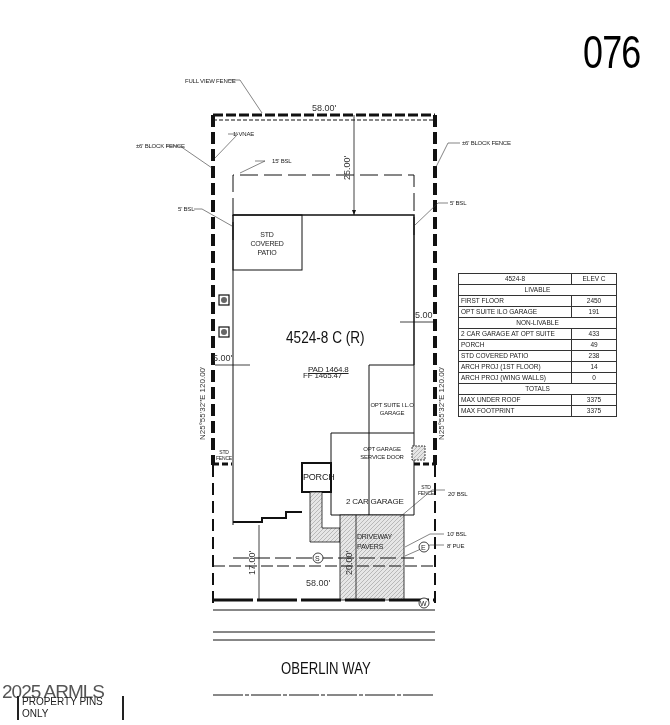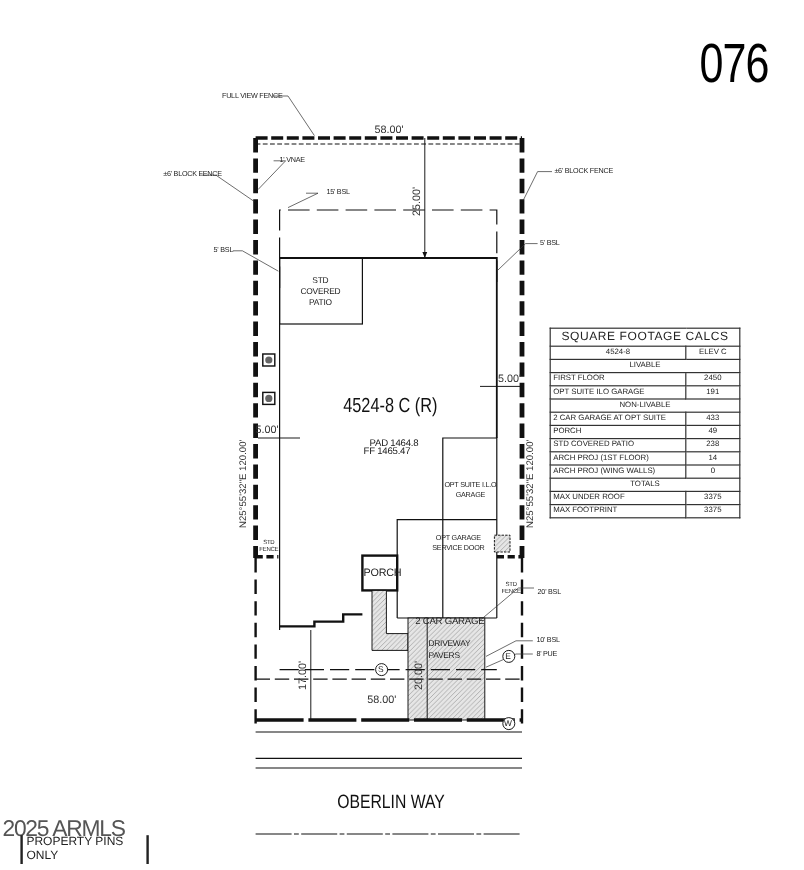--- a/index.html
+++ b/index.html
@@ -114,49 +114,46 @@
 <div class="lbl" style="left:272px;top:158px;font-size:6px;">15' BSL</div>
 <div class="dim vert" style="left:342px;top:180px;">25.00'</div>
 <div class="lbl" style="left:178px;top:206px;font-size:6px;">5' BSL</div>
 <div class="lbl" style="left:450px;top:200px;font-size:6px;">5' BSL</div>
 
 <div class="lbl" style="left:243px;top:230px;width:48px;text-align:center;white-space:normal;line-height:9px;">STD COVERED PATIO</div>
 
 <div class="dim" style="left:415px;top:310px;font-size:9px;">5.00'</div>
 <div class="model">4524-8 C (R)</div>
 <div class="lbl" style="left:303px;top:372px;font-size:8px;">FF 1465.47</div>
-<div class="lbl" style="left:308px;top:366px;font-size:8px;">PAD 1464.8</div>
+<div class="lbl" style="left:308px;top:366px;font-size:8px;text-decoration:underline;">PAD 1464.8</div>
 <div class="dim" style="left:213px;top:353px;">5.00'</div>
 <div class="dim vert" style="left:198px;top:440px;font-size:8px;">N25°55'32"E  120.00'</div>
 <div class="dim vert" style="left:437px;top:440px;font-size:8px;">N25°55'32"E  120.00'</div>
 
 <div class="lbl" style="left:370px;top:401px;width:44px;text-align:center;white-space:normal;font-size:6px;line-height:8px;">OPT SUITE I.L.O GARAGE</div>
 <div class="lbl" style="left:356px;top:445px;width:52px;text-align:center;white-space:normal;font-size:6px;line-height:8px;">OPT GARAGE SERVICE DOOR</div>
 <div class="lbl" style="left:214px;top:449px;width:20px;text-align:center;white-space:normal;font-size:5px;line-height:6px;">STD FENCE</div>
 <div class="lbl" style="left:416px;top:484px;width:20px;text-align:center;white-space:normal;font-size:5px;line-height:6px;">STD FENCE</div>
 <div class="lbl" style="left:303px;top:473px;font-size:9px;">PORCH</div>
-<div class="lbl" style="left:346px;top:514px;font-size:8px;text-align:right;">2 CAR GARAGE</div>
+<div class="lbl" style="left:346px;top:498px;font-size:8px;text-align:right;">2 CAR GARAGE</div>
 <div class="lbl" style="left:448px;top:491px;font-size:6px;">20' BSL</div>
 <div class="lbl" style="left:357px;top:532px;width:34px;white-space:normal;font-size:7px;line-height:10px;">DRIVEWAY PAVERS</div>
 <div class="lbl" style="left:447px;top:531px;font-size:6px;">10' BSL</div>
 <div class="lbl" style="left:447px;top:543px;font-size:6px;">8' PUE</div>
 <div class="dim vert" style="left:247px;top:575px;">17.00'</div>
 <div class="dim vert" style="left:344px;top:575px;">20.00'</div>
 <div class="dim" style="left:306px;top:578px;">58.00'</div>
 <div class="lbl" style="left:315px;top:555px;font-size:7px;">S</div>
 <div class="lbl" style="left:421px;top:544px;font-size:7px;">E</div>
 <div class="lbl" style="left:420px;top:600px;font-size:7px;">W</div>
 
 <div class="street">OBERLIN WAY</div>
 
 <table class="sqft">
   <tbody>
-      <tr>
-        <td class="title" colspan="2">SQUARE FOOTAGE CALCS</td>
-      </tr>
   <tr>
         <td class="c">4524-8</td>
         <td class="v">ELEV C</td>
       </tr>
   <tr>
         <td class="c" colspan="2">LIVABLE</td>
       </tr>
   <tr>
         <td>FIRST FLOOR</td>
         <td class="v">2450</td>

